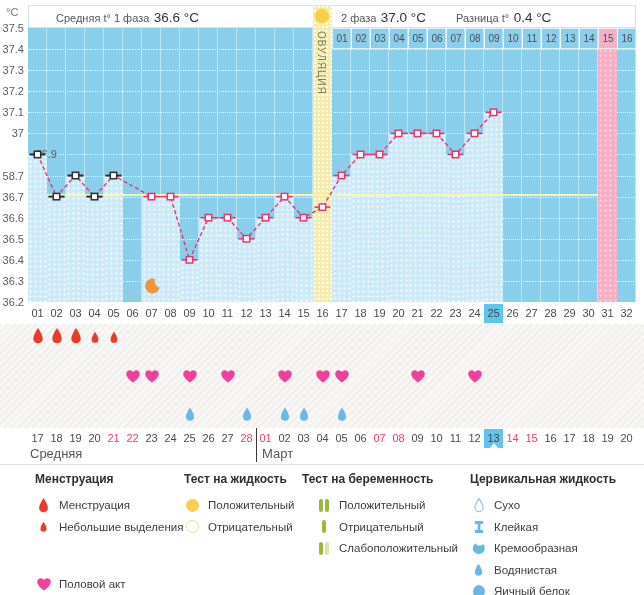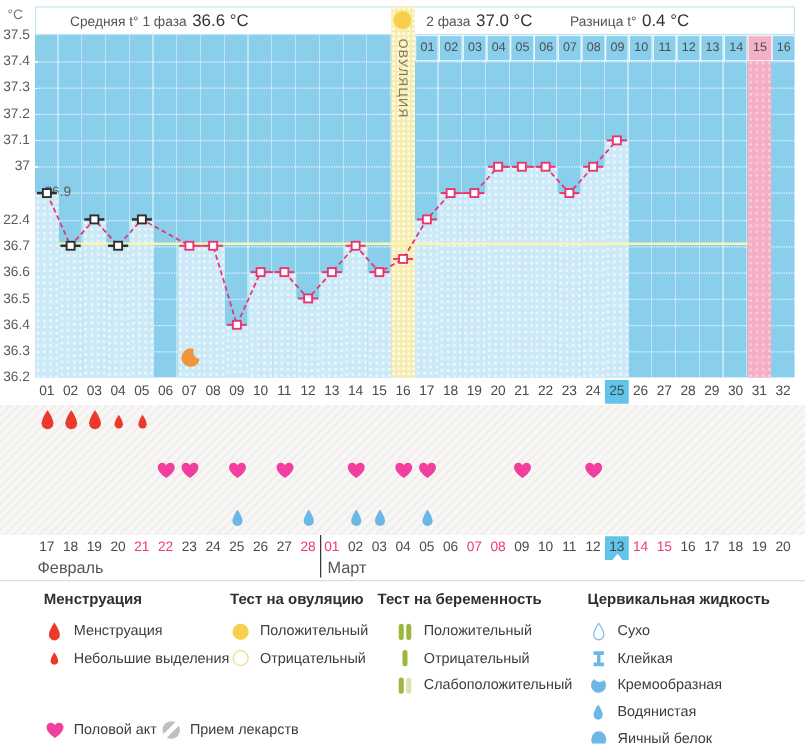--- a/index.html
+++ b/index.html
@@ -85,21 +85,21 @@
       <div class="ytick" style="top: 64.1538px;">37.3</div>
       <div class="gridline" style="top: 91.2308px;"></div>
       <div class="ytick" style="top: 85.2308px;">37.2</div>
       <div class="gridline" style="top: 112.308px;"></div>
       <div class="ytick" style="top: 106.308px;">37.1</div>
       <div class="gridline" style="top: 133.385px;"></div>
       <div class="ytick" style="top: 127.385px;">37</div>
       <div class="gridline" style="top: 154.462px;"></div>
       <div class="ytick" style="top: 148.462px; padding-left: 33px;">36.9</div>
       <div class="gridline" style="top: 175.538px;"></div>
-      <div class="ytick" style="top: 169.538px;">22.4</div>
+      <div class="ytick" style="top: 169.538px;">58.7</div>
       <div class="gridline" style="top: 196.615px;"></div>
       <div class="ytick" style="top: 190.615px;">36.7</div>
       <div class="gridline" style="top: 217.692px;"></div>
       <div class="ytick" style="top: 211.692px;">36.6</div>
       <div class="gridline" style="top: 238.769px;"></div>
       <div class="ytick" style="top: 232.769px;">36.5</div>
       <div class="gridline" style="top: 259.846px;"></div>
       <div class="ytick" style="top: 253.846px;">36.4</div>
       <div class="gridline" style="top: 280.923px;"></div>
       <div class="ytick" style="top: 274.923px;">36.3</div>
@@ -369,21 +369,21 @@
       <div class="datecell" style="left: 465px; top: 429px;">12</div>
       <div class="datecell badge" style="left: 484px; top: 429px;">13<div class="notch"></div></div>
       <div class="datecell red" style="left: 503px; top: 429px;">14</div>
       <div class="datecell red" style="left: 522px; top: 429px;">15</div>
       <div class="datecell" style="left: 541px; top: 429px;">16</div>
       <div class="datecell" style="left: 560px; top: 429px;">17</div>
       <div class="datecell" style="left: 579px; top: 429px;">18</div>
       <div class="datecell" style="left: 598px; top: 429px;">19</div>
       <div class="datecell" style="left: 617px; top: 429px;">20</div>
       <div class="mdivider" style="left: 256px;"></div>
-      <div class="monthlbl" style="left: 30px;">Февраль</div>
+      <div class="monthlbl" style="left: 30px;">Средняя</div>
       <div class="monthlbl" style="left: 262px;">Март</div>
       <div class="sep"></div>
     </div>
   <div id="legend">
       <div class="lg-header" style="left: 35px; top: 472px;">Менструация</div>
       <div class="lg-item" style="left: 35px; top: 496px;">
         <span class="icon-cell">
           <svg width="13" height="17" viewBox="0 0 16 20">
             <path d="M8 .8C8 .8 2.6 8.6 2.6 13a5.4 5.4 0 0 0 10.8 0C13.4 8.6 8 .8 8 .8Z" fill="#ea3a2c"></path>
           </svg>
@@ -391,21 +391,21 @@
         <span class="txt">Менструация</span>
       </div>
       <div class="lg-item" style="left: 35px; top: 517.5px;">
         <span class="icon-cell">
           <svg width="9" height="12" viewBox="0 0 16 20">
             <path d="M8 .8C8 .8 2.6 8.6 2.6 13a5.4 5.4 0 0 0 10.8 0C13.4 8.6 8 .8 8 .8Z" fill="#ea3a2c"></path>
           </svg>
         </span>
         <span class="txt">Небольшие выделения</span>
       </div>
-      <div class="lg-header" style="left: 184px; top: 472px;">Тест на овуляцию</div>
+      <div class="lg-header" style="left: 184px; top: 472px;">Тест на жидкость</div>
       <div class="lg-item" style="left: 184px; top: 496px;">
         <span class="icon-cell">
           <span class="c-yellow"></span>
         </span>
         <span class="txt">Положительный</span>
       </div>
       <div class="lg-item" style="left: 184px; top: 517.5px;">
         <span class="icon-cell">
           <span class="c-yellow-o"></span>
         </span>
@@ -472,20 +472,14 @@
         <span class="txt">Яичный белок</span>
       </div>
       <div class="lg-item" style="left: 35px; top: 575px;">
         <span class="icon-cell">
           <svg width="16" height="14" viewBox="0 0 16 14">
             <path d="M8 13.4C8 13.4 1.2 9.2 1.2 4.8 1.2 2.7 2.9 1.2 4.8 1.2 6.2 1.2 7.4 2 8 3.1 8.6 2 9.8 1.2 11.2 1.2 13.1 1.2 14.8 2.7 14.8 4.8 14.8 9.2 8 13.4 8 13.4Z" fill="#f23f9d"></path>
           </svg>
         </span>
         <span class="txt">Половой акт</span>
       </div>
-      <div class="lg-item" style="left: 128px; top: 575px;">
-        <span class="icon-cell">
-          <span class="pill"></span>
-        </span>
-        <span class="txt">Прием лекарств</span>
-      </div>
     </div>
 </div>
 
 </body></html>

